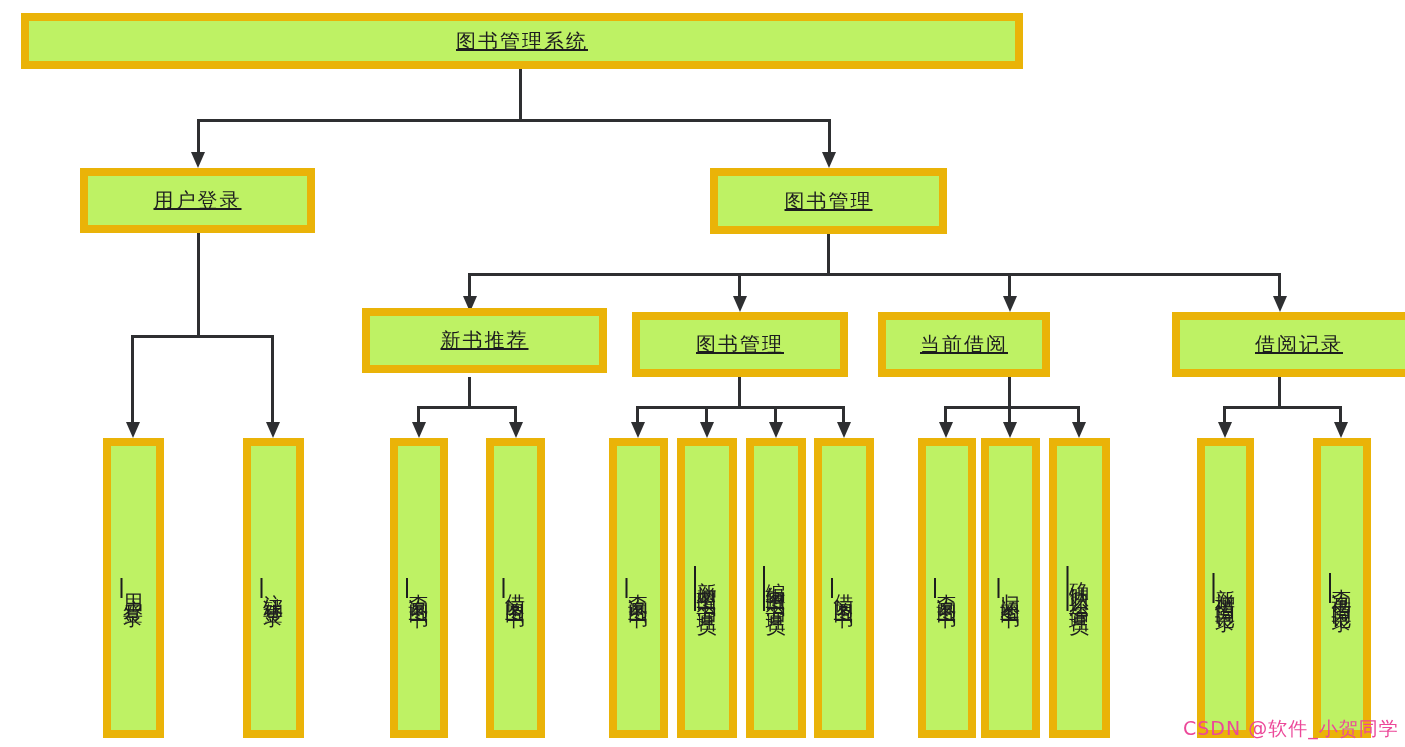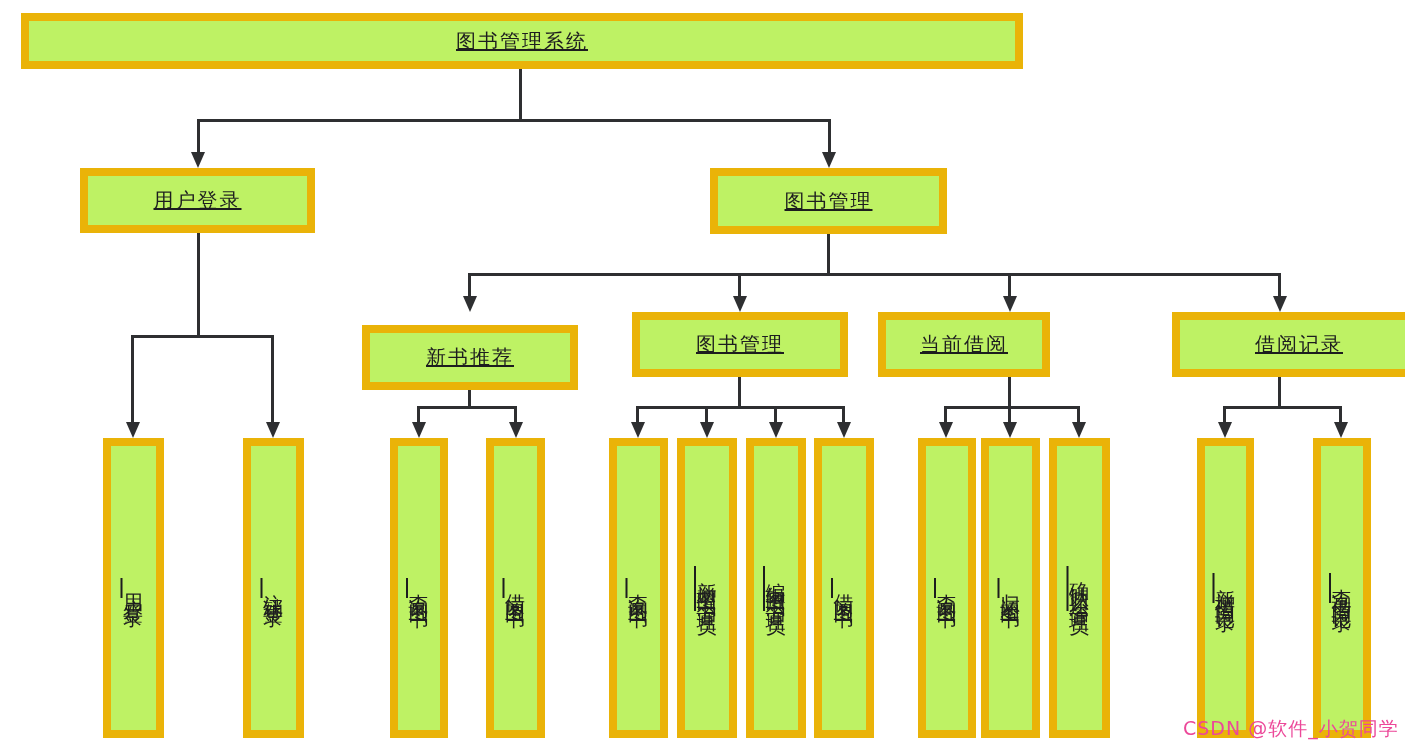--- a/index.html
+++ b/index.html
@@ -90,21 +90,21 @@
   <div class="v" style="left:1223px;top:406px;height:18px"></div>
   <div class="arrow" style="left:1218px;top:422px"></div>
   <div class="v" style="left:1339px;top:406px;height:18px"></div>
   <div class="arrow" style="left:1334px;top:422px"></div>
 
   <div class="box" style="left:21px;top:13px;width:1002px;height:56px">图书管理系统</div>
 
   <div class="box" style="left:80px;top:168px;width:235px;height:65px">用户登录</div>
   <div class="box" style="left:710px;top:168px;width:237px;height:66px">图书管理</div>
 
-  <div class="box" style="left:362px;top:325px;width:216px;height:65px">新书推荐</div>
+  <div class="box" style="left:362px;top:308px;width:245px;height:65px">新书推荐</div>
   <div class="box" style="left:632px;top:312px;width:216px;height:65px">图书管理</div>
   <div class="box" style="left:878px;top:312px;width:172px;height:65px">当前借阅</div>
   <div class="box" style="left:1172px;top:312px;width:254px;height:65px">借阅记录</div>
 
   <div class="box leaf" style="left:103px;top:438px;width:61px;height:300px">用户登录</div>
   <div class="box leaf" style="left:243px;top:438px;width:61px;height:300px">注销登录</div>
 
   <div class="box leaf" style="left:390px;top:438px;width:58px;height:300px">查询图书</div>
   <div class="box leaf" style="left:486px;top:438px;width:59px;height:300px">借阅图书</div>
 

